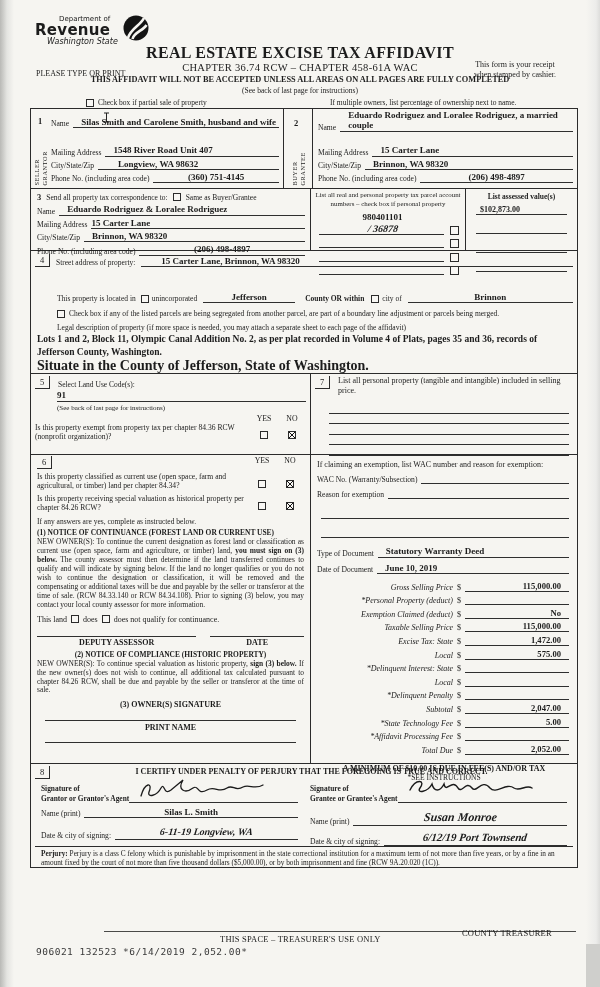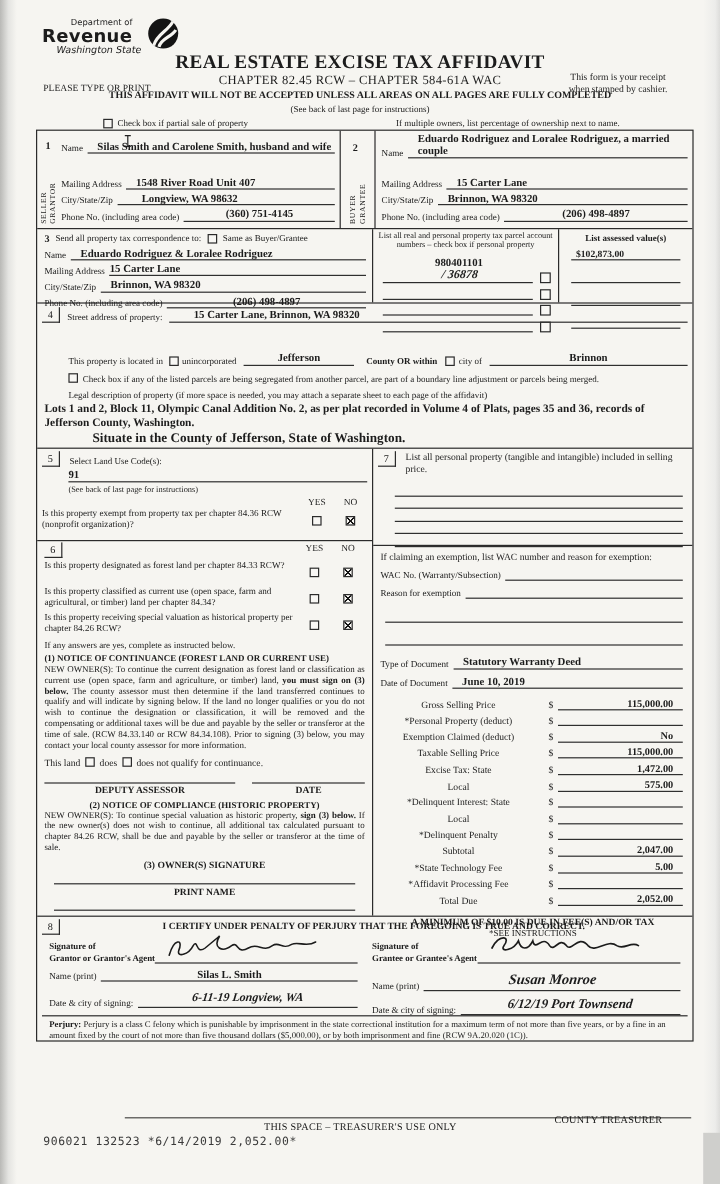--- a/index.html
+++ b/index.html
@@ -57,21 +57,21 @@
   .qtxt{flex:1;font-size:7.6px;line-height:1.18;}
   .ycol,.ncol{width:28px;text-align:center;flex:none;}
   .yn{font-size:7.8px;}
 
   .para{font-size:7.45px;line-height:1.2;}
   .sigline{border-top:1px solid #2f2f2f;text-align:center;font-size:8px;font-weight:bold;padding-top:1px;}
 
   .sec7top{height:81px;border-bottom:1px solid #2b2b2b;padding:2px 6px 0 4px;}
   .s7line{border-bottom:1px solid #2f2f2f;height:10.5px;margin:0 2px 0 14px;}
   .mrow{display:flex;align-items:flex-end;height:13.6px;padding:0 8px 0 0;}
-  .mlbl{width:142px;text-align:center;font-size:8px;flex:none;white-space:nowrap;}
+  .mlbl{width:142px;text-align:right;font-size:8px;flex:none;white-space:nowrap;font-style:italic;}
   .mds{width:12px;text-align:center;font-size:8px;flex:none;}
   .mval{flex:1;border-bottom:1px solid #2f2f2f;text-align:right;font-weight:bold;font-size:8.6px;padding-right:8px;min-height:10px;}
 
   .row8{flex:1;position:relative;padding:2px 4px 0 4px;display:flex;flex-direction:column;}
   .sigcols{display:flex;flex:1;}
   .sigcol{flex:1;padding:2px 6px 0 6px;position:relative;}
   .siglbl{font-size:7.4px;font-weight:bold;line-height:1.25;}
   .hand{font-style:italic;font-weight:bold;transform:skewX(-7deg);display:inline-block;}
   .perjury{border-top:1px solid #2b2b2b;padding:2px 6px 0 6px;font-size:7.3px;line-height:1.25;}
 
@@ -96,21 +96,21 @@
       <span style="margin-left:3px;margin-top:-2px;">
         <svg width="30" height="30" viewBox="0 0 30 30">
           <circle cx="15" cy="14" r="12.5" fill="#141414"></circle>
           <path d="M7 24 C 10 14, 19 12, 23 4 M 11.5 25 C 13 18, 22 17, 25.5 11" stroke="#f6f5f1" stroke-width="2.6" fill="none"></path>
         </svg>
       </span>
     </div>
   </div>
 
   <div class="abs title" style="left:0;right:0;top:44px;text-align:center;">REAL ESTATE EXCISE TAX AFFIDAVIT</div>
-  <div class="abs subtitle" style="left:0;right:0;top:62px;text-align:center;">CHAPTER 82.45 RCW – CHAPTER 584-61A WAC</div>
+  <div class="abs subtitle" style="left:0;right:0;top:62px;text-align:center;">CHAPTER 36.74 RCW – CHAPTER 458-61A WAC</div>
   <div class="abs warn" style="left:0;right:0;top:75px;text-align:center;">THIS AFFIDAVIT WILL NOT BE ACCEPTED UNLESS ALL AREAS ON ALL PAGES ARE FULLY COMPLETED</div>
   <div class="abs f75" style="left:0;right:0;top:86px;text-align:center;">(See back of last page for instructions)</div>
 
   <div class="abs f8" style="left:455px;top:60px;width:120px;text-align:center;line-height:1.25;">
     <span>This form is your receipt</span><br>
     <span>when stamped by cashier.</span>
   </div>
   <div class="abs f8" style="left:36px;top:69px;">PLEASE TYPE OR PRINT</div>
 
   <div class="abs f75" style="left:86px;top:98px;display:flex;align-items:center;gap:4px;">
@@ -264,21 +264,21 @@
         <span class="f75">city of</span>
         <span class="fline val ctr" style="margin-left:6px;">Brinnon</span>
       </div>
       <div style="display:flex;align-items:center;gap:4px;margin-top:6px;padding-left:22px;">
         <span class="cb" data-checked="false"></span>
         <span class="f75">Check box if any of the listed parcels are being segregated from another parcel, are part of a boundary line adjustment or parcels being merged.</span>
       </div>
       <div class="f75" style="margin-top:5px;padding-left:22px;">Legal description of property (if more space is needed, you may attach a separate sheet to each page of the affidavit)</div>
       <div class="val" style="font-size:9.5px;line-height:1.3;margin-top:1px;padding-left:2px;">Lots 1 and 2, Block 11, Olympic Canal Addition No. 2, as per plat recorded in Volume 4 of Plats, pages 35 and 36, records of Jefferson County, Washington.</div>
       <div style="flex:1;"></div>
-      <div class="b" style="font-size:11px;padding-left:2px;margin-left:40px;">Situate in the County of Jefferson, State of Washington.</div>
+      <div class="b" style="font-size:14px;padding-left:2px;">Situate in the County of Jefferson, State of Washington.</div>
     </div>
 
     <div class="row567">
 
       <div class="leftcol vr-r">
 
         <div class="sec5 hr-b">
           <div style="display:flex;align-items:flex-end;">
             <span class="numcell">5</span>
             <span class="f75" style="padding-left:8px;">Select Land Use Code(s):</span>
@@ -297,25 +297,20 @@
             <span class="ycol"><span class="cb" data-checked="false"></span></span>
             <span class="ncol"><span class="cb" data-checked="true"></span></span>
           </div>
         </div>
 
         <div class="sec6">
           <div class="qrow">
             <span class="qtxt"><span class="numcell" style="display:inline-block;">6</span></span>
             <span class="ycol yn">YES</span>
             <span class="ncol yn">NO</span>
-          </div>
-          <div class="qrow" style="margin-top:2px;">
-            <span class="qtxt">Is this property designated as forest land per chapter 84.33 RCW?</span>
-            <span class="ycol"><span class="cb" data-checked="false"></span></span>
-            <span class="ncol"><span class="cb" data-checked="true"></span></span>
           </div>
           <div class="qrow" style="margin-top:4px;">
             <span class="qtxt">Is this property classified as current use (open space, farm and agricultural, or timber) land per chapter 84.34?</span>
             <span class="ycol"><span class="cb" data-checked="false"></span></span>
             <span class="ncol"><span class="cb" data-checked="true"></span></span>
           </div>
           <div class="qrow" style="margin-top:4px;">
             <span class="qtxt">Is this property receiving special valuation as historical property per chapter 84.26 RCW?</span>
             <span class="ycol"><span class="cb" data-checked="false"></span></span>
             <span class="ncol"><span class="cb" data-checked="true"></span></span>

